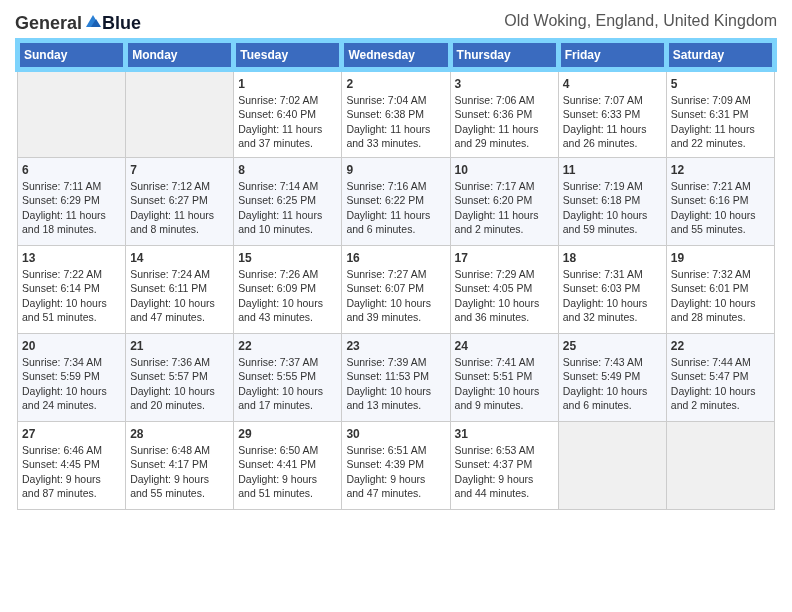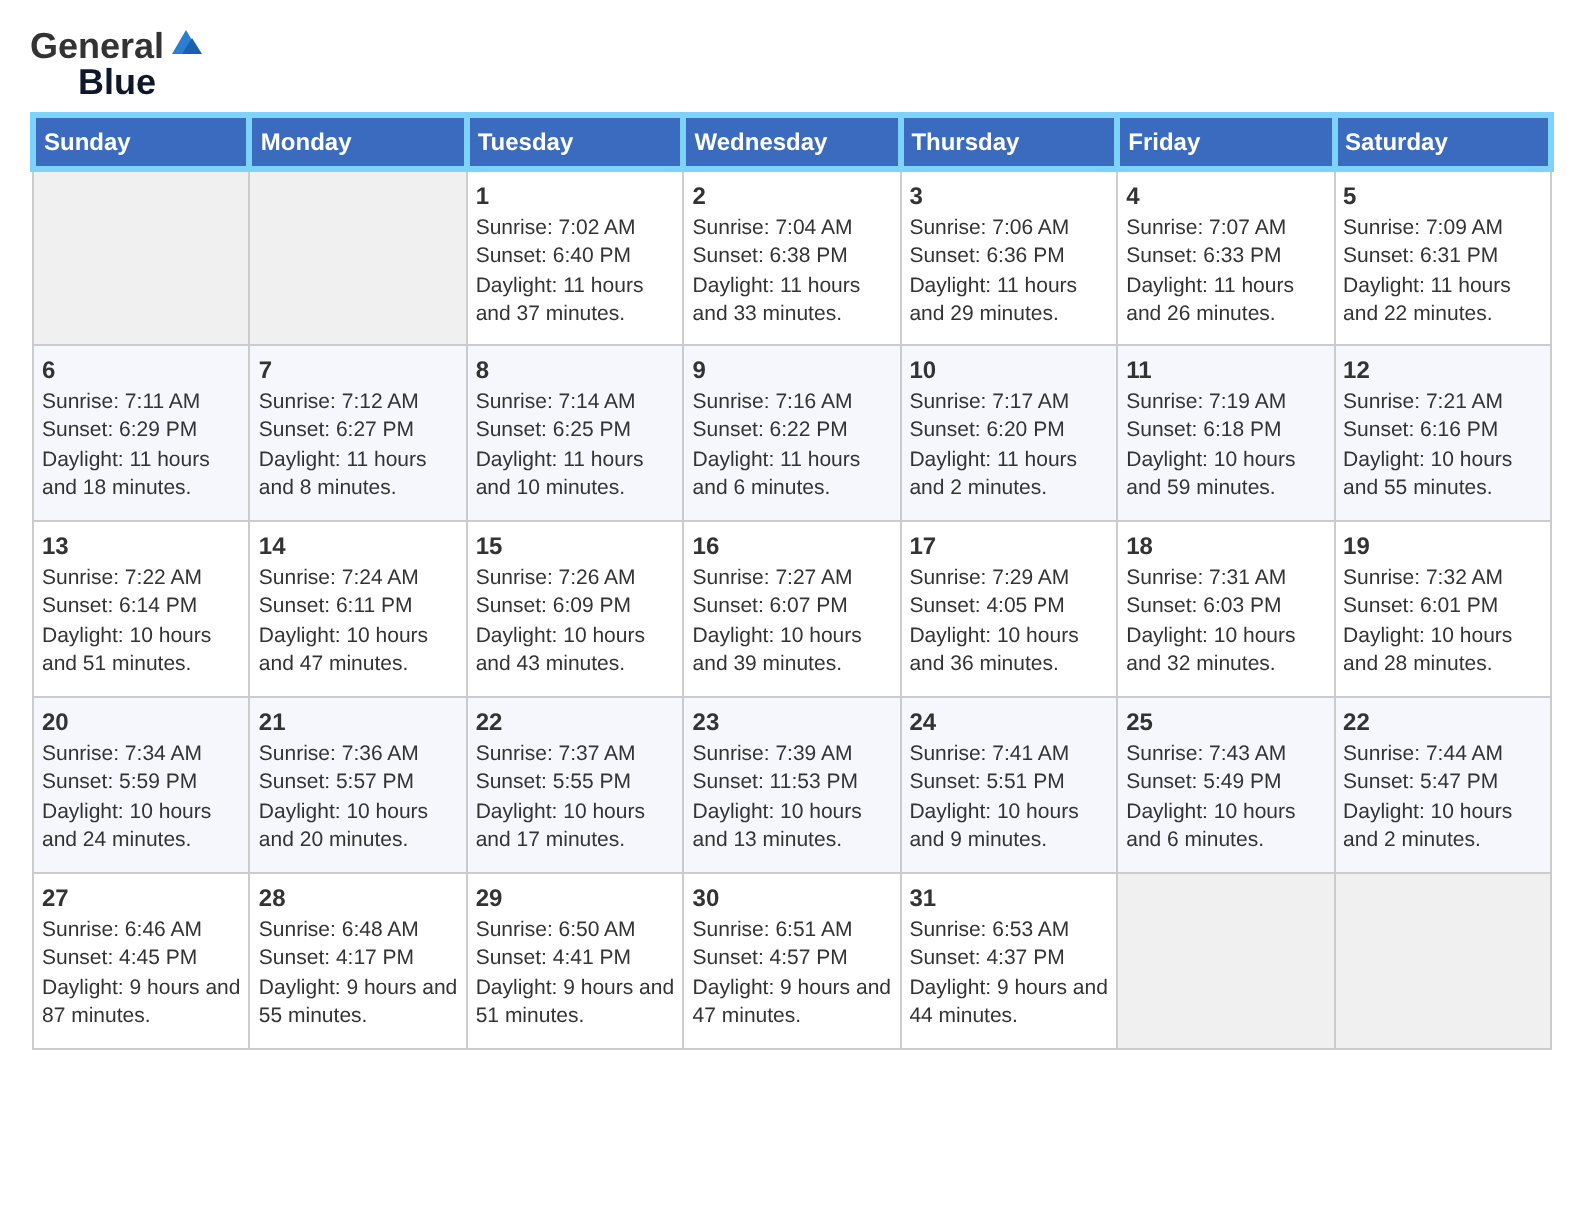--- a/index.html
+++ b/index.html
@@ -11,22 +11,22 @@
       padding: 10px 15px 15px 15px;
     }
     .header-area {
       display: flex;
       justify-content: space-between;
       align-items: flex-start;
       margin-bottom: 6px;
     }
     .logo {
       display: flex;
-      flex-direction: column;
-      align-items: center;
+      flex-direction: row;
+      align-items: flex-end;
       padding-top: 4px;
     }
     .logo-general {
       font-size: 18px;
       font-weight: bold;
       color: #333;
       line-height: 1;
     }
     .logo-blue {
       font-size: 18px;
@@ -55,21 +55,21 @@
     }
     thead tr {
       background-color: #3a6bbf;
       color: #fff;
     }
     thead th {
       padding: 5px 4px;
       text-align: left;
       font-size: 12px;
       font-weight: bold;
-      border: 3px solid #7dd3fc;
+      border: 5px solid #7dd3fc;
     }
     tbody tr {
       border-bottom: 1px solid #ccc;
     }
     tbody td {
       border: 1px solid #ccc;
       padding: 4px 4px;
       vertical-align: top;
       width: 14.28%;
       min-height: 80px;
@@ -105,20 +105,21 @@
     <div style="display:flex; align-items:center;">
       <span class="logo-general">General</span>
       <svg width="18" height="18" viewBox="0 0 18 18" style="margin-left:2px; margin-top:-2px;">
         <polygon points="2,14 9,2 16,14" fill="#2a7fd4"></polygon>
         <polygon points="7,14 12,6 17,14" fill="#1a5fb4"></polygon>
       </svg>
     </div>
     <span class="logo-blue">Blue</span>
   </div>
   <div class="title-area">
+    <div class="location-title">Old Woking, England, United Kingdom</div>
   </div>
 </div>
 
 <table>
   <thead>
     <tr>
     <th>Sunday</th>
         <th>Monday</th>
         <th>Tuesday</th>
         <th>Wednesday</th>
@@ -161,19 +162,19 @@
         <td><span class="day-num">22</span><span>Sunrise: 7:37 AM</span><br><span>Sunset: 5:55 PM</span><br><span>Daylight: 10 hours and 17 minutes.</span></td>
         <td><span class="day-num">23</span><span>Sunrise: 7:39 AM</span><br><span>Sunset: 11:53 PM</span><br><span>Daylight: 10 hours and 13 minutes.</span></td>
         <td><span class="day-num">24</span><span>Sunrise: 7:41 AM</span><br><span>Sunset: 5:51 PM</span><br><span>Daylight: 10 hours and 9 minutes.</span></td>
         <td><span class="day-num">25</span><span>Sunrise: 7:43 AM</span><br><span>Sunset: 5:49 PM</span><br><span>Daylight: 10 hours and 6 minutes.</span></td>
         <td><span class="day-num">22</span><span>Sunrise: 7:44 AM</span><br><span>Sunset: 5:47 PM</span><br><span>Daylight: 10 hours and 2 minutes.</span></td>
       </tr>
       <tr>
         <td><span class="day-num">27</span><span>Sunrise: 6:46 AM</span><br><span>Sunset: 4:45 PM</span><br><span>Daylight: 9 hours and 87 minutes.</span></td>
         <td><span class="day-num">28</span><span>Sunrise: 6:48 AM</span><br><span>Sunset: 4:17 PM</span><br><span>Daylight: 9 hours and 55 minutes.</span></td>
         <td><span class="day-num">29</span><span>Sunrise: 6:50 AM</span><br><span>Sunset: 4:41 PM</span><br><span>Daylight: 9 hours and 51 minutes.</span></td>
-        <td><span class="day-num">30</span><span>Sunrise: 6:51 AM</span><br><span>Sunset: 4:57 PM</span><br><span>Daylight: 9 hours and 47 minutes.</span></td>
+        <td><span class="day-num">30</span><span>Sunrise: 6:51 AM</span><br><span>Sunset: 4:39 PM</span><br><span>Daylight: 9 hours and 47 minutes.</span></td>
         <td><span class="day-num">31</span><span>Sunrise: 6:53 AM</span><br><span>Sunset: 4:37 PM</span><br><span>Daylight: 9 hours and 44 minutes.</span></td>
         <td class="cell-empty"></td>
         <td class="cell-empty"></td>
       </tr>
     </tbody>
 </table>
 
 </body></html>

